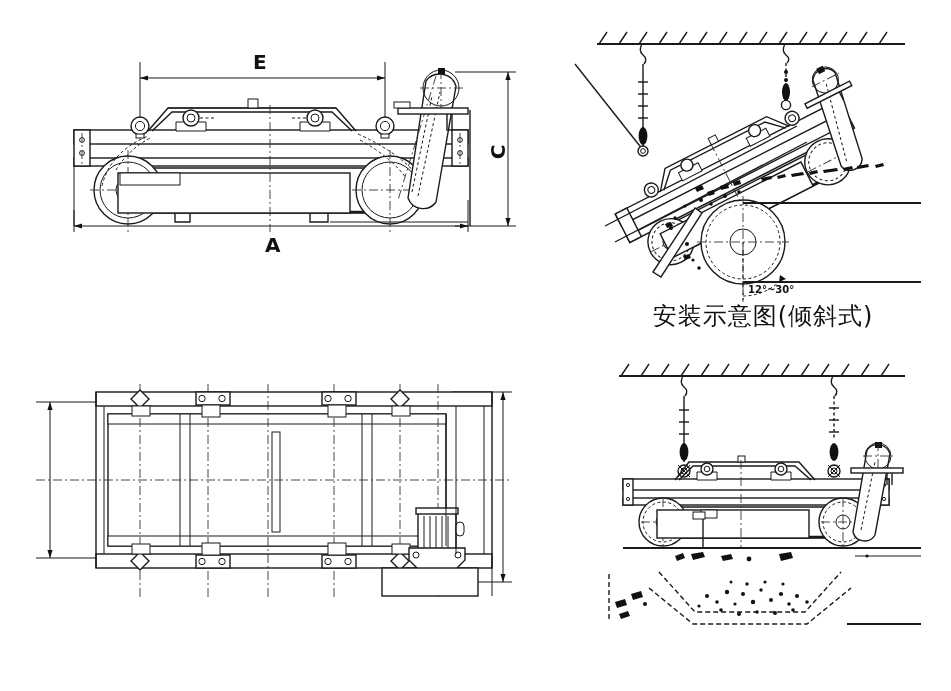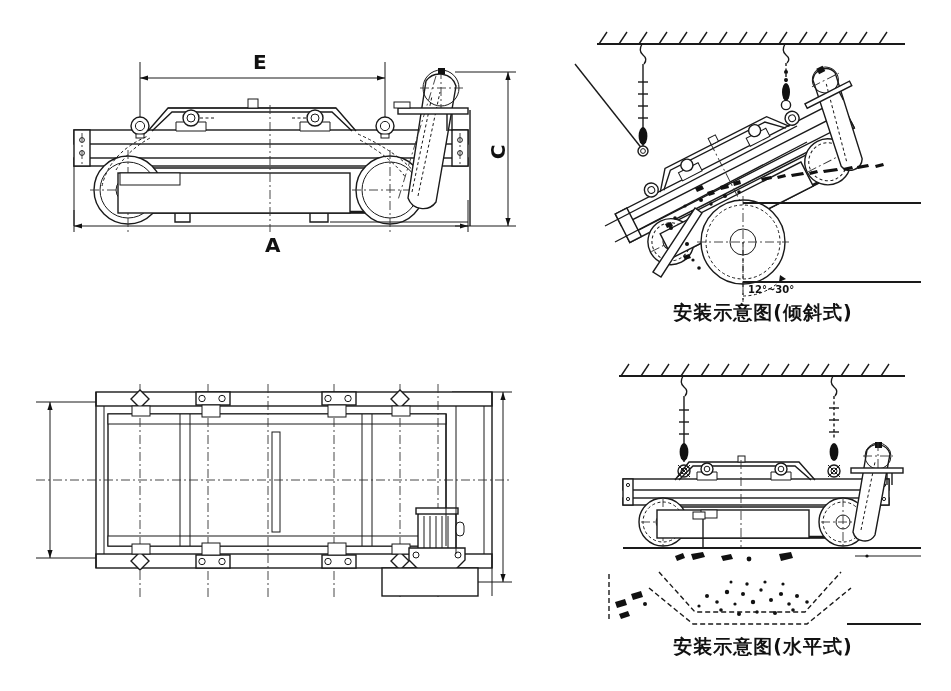--- a/index.html
+++ b/index.html
@@ -1,19 +1,19 @@
 <!DOCTYPE html>
 <html><head>
 <meta charset="utf-8">
 <style>
   html,body{margin:0;padding:0;background:#fff;}
   body{width:951px;height:691px;position:relative;overflow:hidden;
        font-family:"DejaVu Sans","Liberation Sans",sans-serif;color:#000;}
   .panel{position:absolute;}
-  .cap{position:absolute;text-align:center;font-size:19px;font-weight:700;
+  .cap{position:absolute;text-align:center;font-size:24px;font-weight:400;
        letter-spacing:1px;color:#111;white-space:nowrap;}
   .dimlabel{position:absolute;font-size:20px;font-weight:700;color:#111;}
   .dimlabel.rot{transform:rotate(-90deg);transform-origin:50% 50%;}
   .anglelabel{position:absolute;font-size:10px;font-weight:600;color:#111;white-space:nowrap;}
   svg{display:block;overflow:visible;}
   .ln{stroke:#1a1a1a;fill:none;}
   .thin{stroke-width:1;}
   .med{stroke-width:1.4;}
   .thick{stroke-width:2;}
   .fat{stroke-width:2.6;}
@@ -570,14 +570,13 @@
         <circle cx="232" cy="250" r="1.8"></circle>
       <circle cx="190" cy="230" r="1.6"></circle>
         <circle cx="172" cy="232" r="1.7"></circle>
       <circle cx="156" cy="230" r="1.5"></circle>
         <circle cx="208" cy="232" r="1.6"></circle>
     </g>
 
     <line class="ln thick" x1="272" y1="272" x2="346" y2="272"></line>
   </svg>
 
-  <div class="cap" style="left:0;top:282px;width:376px;">安装示意图(水平式)</div>
 </div>
 
 </body></html>

